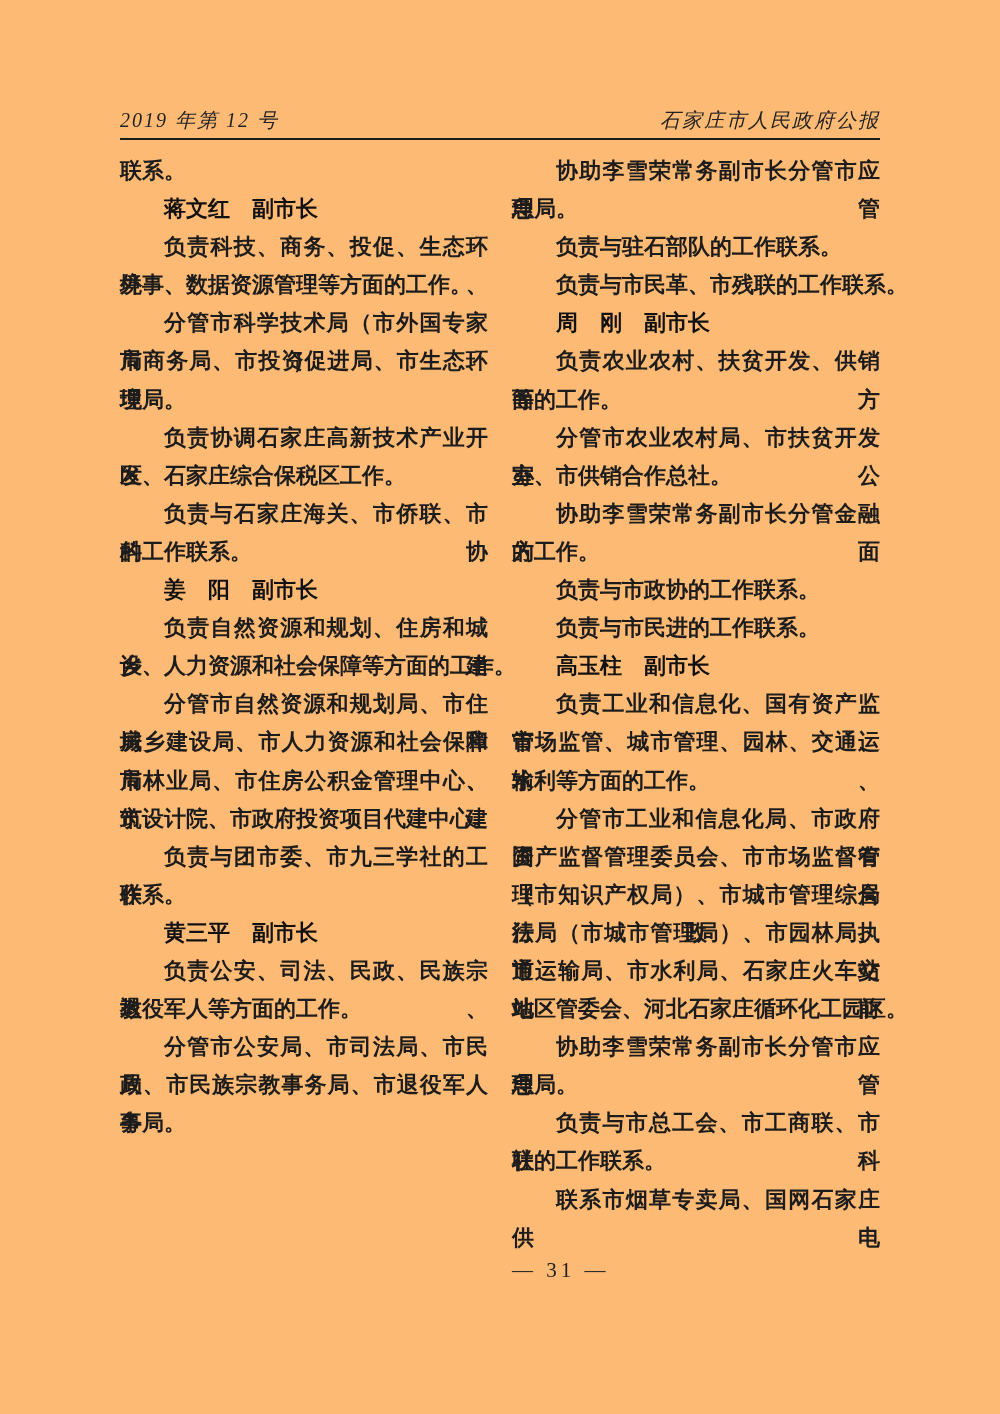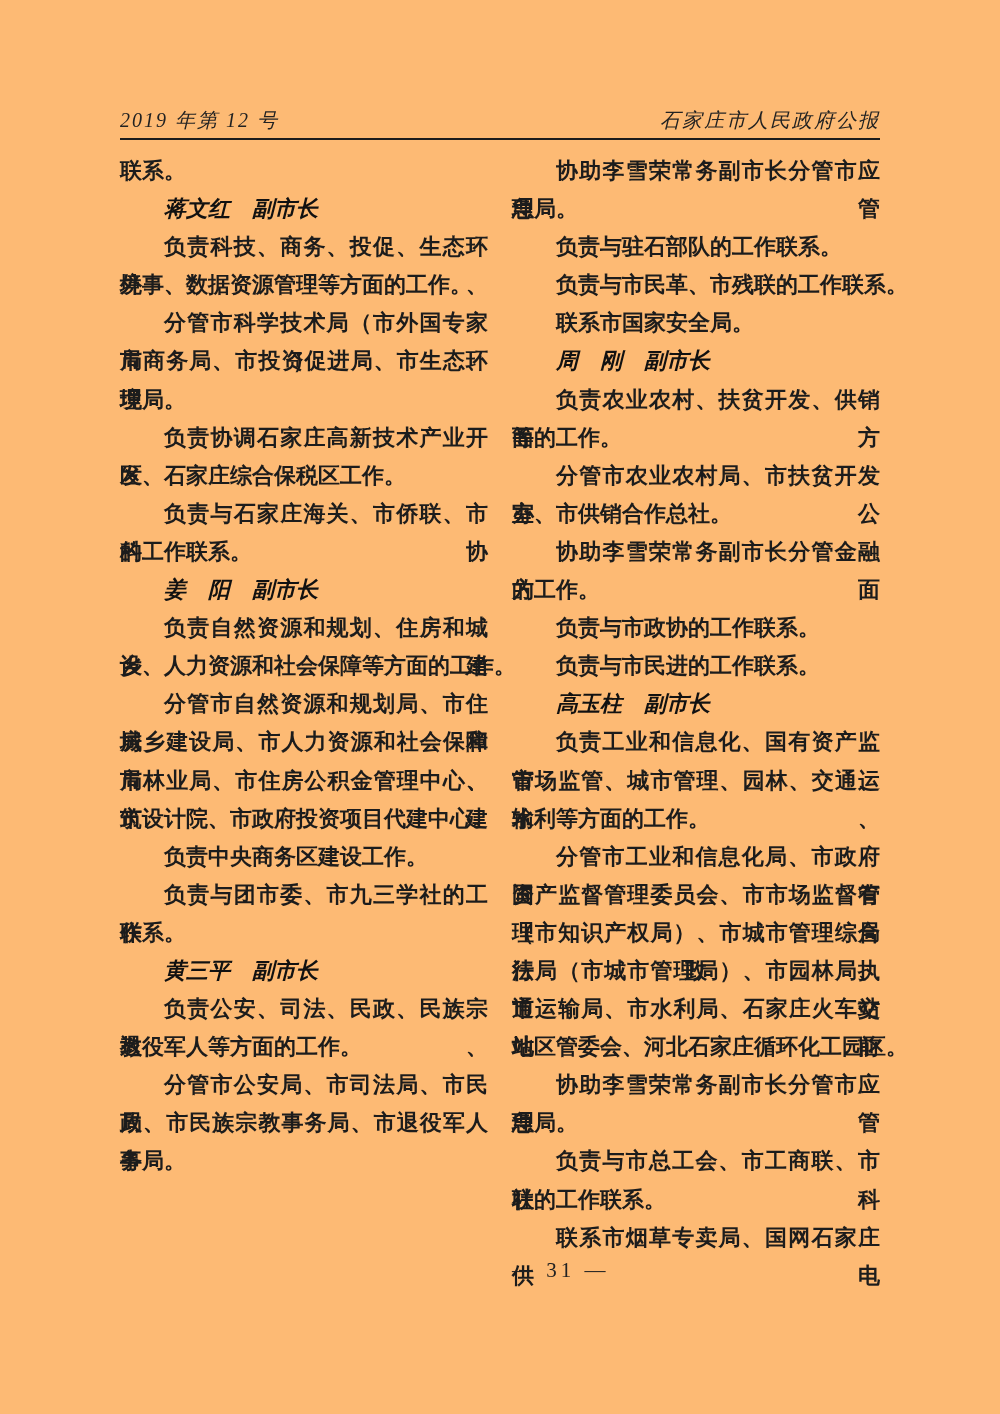--- a/index.html
+++ b/index.html
@@ -60,21 +60,20 @@
     text-align: justify;
     text-align-last: justify;
     text-justify: inter-character;
   }
   .ln-first, .ln-single, .ln-heading { text-indent: 2em; }
   .ln-last, .ln-single { text-align: left; }
   .ln-heading {
     font-family: "Liberation Sans", "DejaVu Sans", sans-serif;
     font-weight: bold;
     color: #111;
-    font-style: italic;
   }
   .page-number {
     position: absolute;
     top: 1258px;
     left: 512px;
     width: 366px;
     text-align: left;
     font-size: 21px;
     letter-spacing: 4px;
     color: #222;
@@ -104,37 +103,35 @@
       <div class="ln ln-last">区、石家庄综合保税区工作。</div>
       <div class="ln ln-first">负责与石家庄海关、市侨联、市科协</div>
       <div class="ln ln-last">的工作联系。</div>
       <div class="ln ln-heading">姜　阳　副市长</div>
       <div class="ln ln-first">负责自然资源和规划、住房和城乡建</div>
       <div class="ln ln-last">设、人力资源和社会保障等方面的工作。</div>
       <div class="ln ln-first">分管市自然资源和规划局、市住房和</div>
       <div class="ln ln-middle">城乡建设局、市人力资源和社会保障局、</div>
       <div class="ln ln-middle">市林业局、市住房公积金管理中心、市建</div>
       <div class="ln ln-last">筑设计院、市政府投资项目代建中心。</div>
-      <div class="ln ln-single">负责中央商务区建设工作。</div>
       <div class="ln ln-first">负责与团市委、市九三学社的工作</div>
       <div class="ln ln-last">联系。</div>
       <div class="ln ln-heading">黄三平　副市长</div>
       <div class="ln ln-first">负责公安、司法、民政、民族宗教、</div>
       <div class="ln ln-last">退役军人等方面的工作。</div>
       <div class="ln ln-first">分管市公安局、市司法局、市民政</div>
       <div class="ln ln-middle">局、市民族宗教事务局、市退役军人事</div>
       <div class="ln ln-last">务局。</div>
     </div>
 
   <div class="col col-right">
       <div class="ln ln-first">协助李雪荣常务副市长分管市应急管</div>
       <div class="ln ln-last">理局。</div>
       <div class="ln ln-single">负责与驻石部队的工作联系。</div>
       <div class="ln ln-single">负责与市民革、市残联的工作联系。</div>
-      <div class="ln ln-single">联系市国家安全局。</div>
       <div class="ln ln-heading">周　刚　副市长</div>
       <div class="ln ln-first">负责农业农村、扶贫开发、供销等方</div>
       <div class="ln ln-last">面的工作。</div>
       <div class="ln ln-first">分管市农业农村局、市扶贫开发办公</div>
       <div class="ln ln-last">室、市供销合作总社。</div>
       <div class="ln ln-first">协助李雪荣常务副市长分管金融方面</div>
       <div class="ln ln-last">的工作。</div>
       <div class="ln ln-single">负责与市政协的工作联系。</div>
       <div class="ln ln-single">负责与市民进的工作联系。</div>
       <div class="ln ln-heading">高玉柱　副市长</div>

